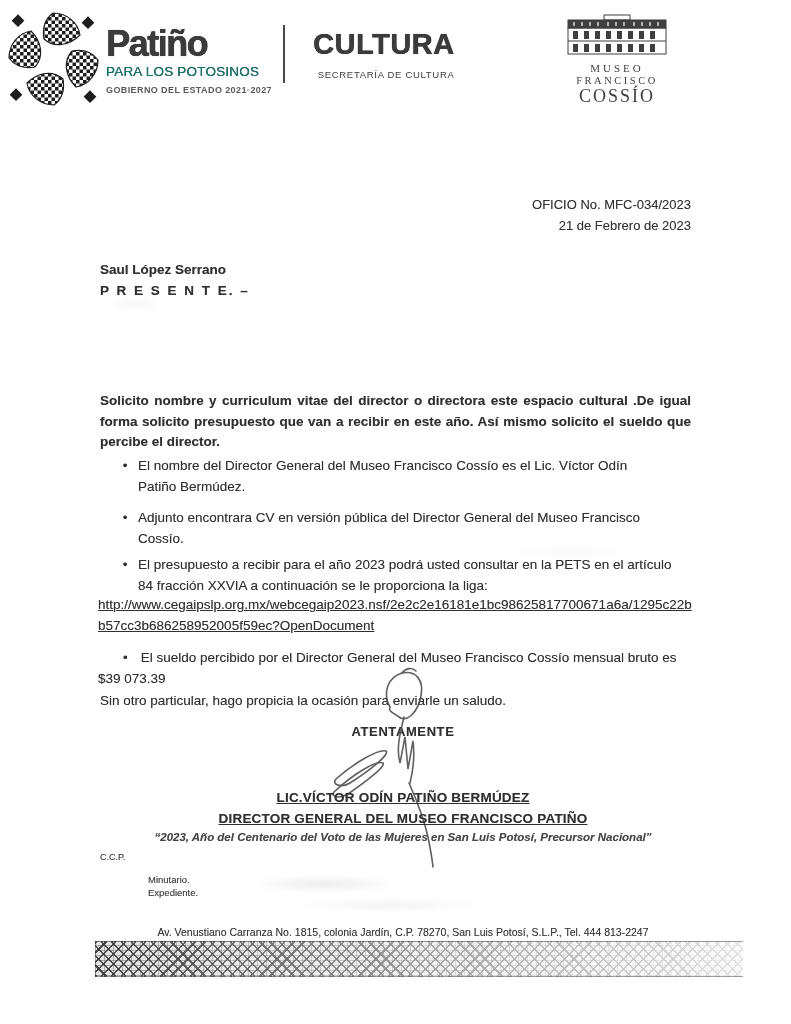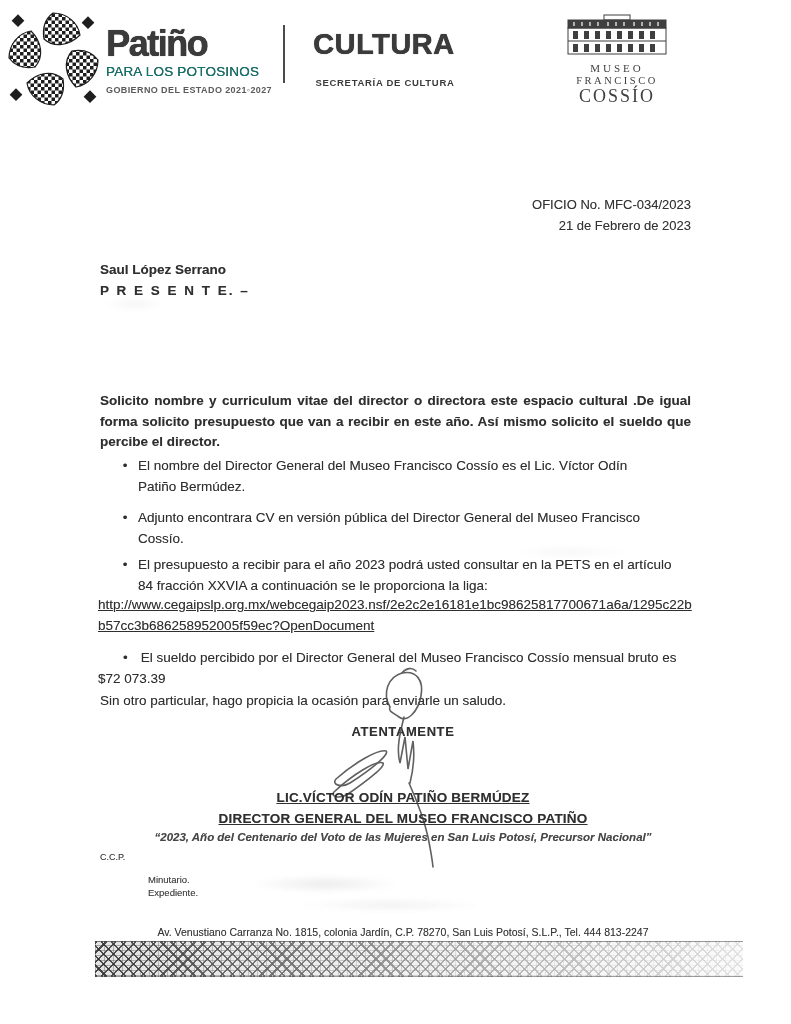--- a/index.html
+++ b/index.html
@@ -12,21 +12,21 @@
 
   
   .brand-name{font-size:36px;font-weight:700;letter-spacing:-1.5px;line-height:1;color:#3b3b3b;
     text-shadow:0 0 .8px #3b3b3b,.4px 0 0 #3b3b3b;}
   .brand-sub{font-size:13.5px;font-weight:400;letter-spacing:.2px;color:#0f766e;margin-top:2px;
     text-shadow:0 0 .5px #3b3b3b;}
   .brand-tag{font-size:9px;font-weight:700;letter-spacing:.4px;color:#5a5a5a;margin-top:6px;}
   .divider{width:2px;height:58px;background:#4a4a4a;}
   .cultura-name{font-size:29px;font-weight:700;letter-spacing:.5px;color:#3b3b3b;line-height:1;
     text-shadow:0 0 .8px #3b3b3b,.4px 0 0 #3b3b3b;}
-  .cultura-sub{font-size:9.5px;font-weight:700;letter-spacing:.7px;color:#3b3b3b;margin-top:18px;}
+  .cultura-sub{font-size:9.5px;font-weight:400;letter-spacing:.7px;color:#3b3b3b;margin-top:10px;}
   .museo{width:150px;text-align:center;color:#3f3f3f;font-family:"Liberation Serif",serif;}
   .museo-l1{font-size:11px;letter-spacing:3px;margin-top:2px;}
   .museo-l2{font-size:10.5px;letter-spacing:2.5px;margin-top:1px;}
   .museo-l3{font-size:18px;letter-spacing:2px;margin-top:0px;}
 
   
   .meta{font-size:13px;line-height:21px;text-align:right;color:#333;}
   .recipient{font-size:13.5px;font-weight:700;line-height:21px;}
   .presente{letter-spacing:2px;}
   .para{font-size:13.5px;line-height:20.5px;text-align:justify;}
@@ -172,21 +172,21 @@
     <span class="dot">•</span>
     <span>El presupuesto a recibir para el año 2023 podrá usted consultar en la PETS en el artículo 84 fracción XXVIA a continuación se le proporciona la liga:</span>
   </div>
 
   <div class="abs" style="left:98px;top:595px;width:596px;">
     <a class="doc-link scan">http://www.cegaipslp.org.mx/webcegaip2023.nsf/2e2c2e16181e1bc98625817700671a6a/1295c22bb57cc3b686258952005f59ec?OpenDocument</a>
   </div>
 
   <div class="abs scan" style="left:98px;top:648px;width:596px;font-size:13.5px;line-height:20.5px;">
     <span class="hang-dot">•</span><span>El sueldo percibido por el Director General del Museo Francisco Cossío mensual bruto es</span>
-    <div>$72 073.39</div>
+    <div>$39 073.39</div>
   </div>
 
   <div class="abs scan" style="left:100px;top:693px;font-size:13.5px;">Sin otro particular, hago propicia la ocasión para enviarle un saludo.</div>
 
   <div class="abs center-line scan" style="top:724px;font-size:13px;font-weight:700;letter-spacing:.6px;">ATENTAMENTE</div>
 
   <div class="abs" style="left:320px;top:665px;">
     <svg width="160" height="215" viewBox="0 0 160 215">
       <g fill="none" stroke="#4f4f4f" stroke-width="1.6" stroke-linecap="round" opacity=".9">
         <path d="M 82,8 C 86,3 92,2 96,6"></path>

